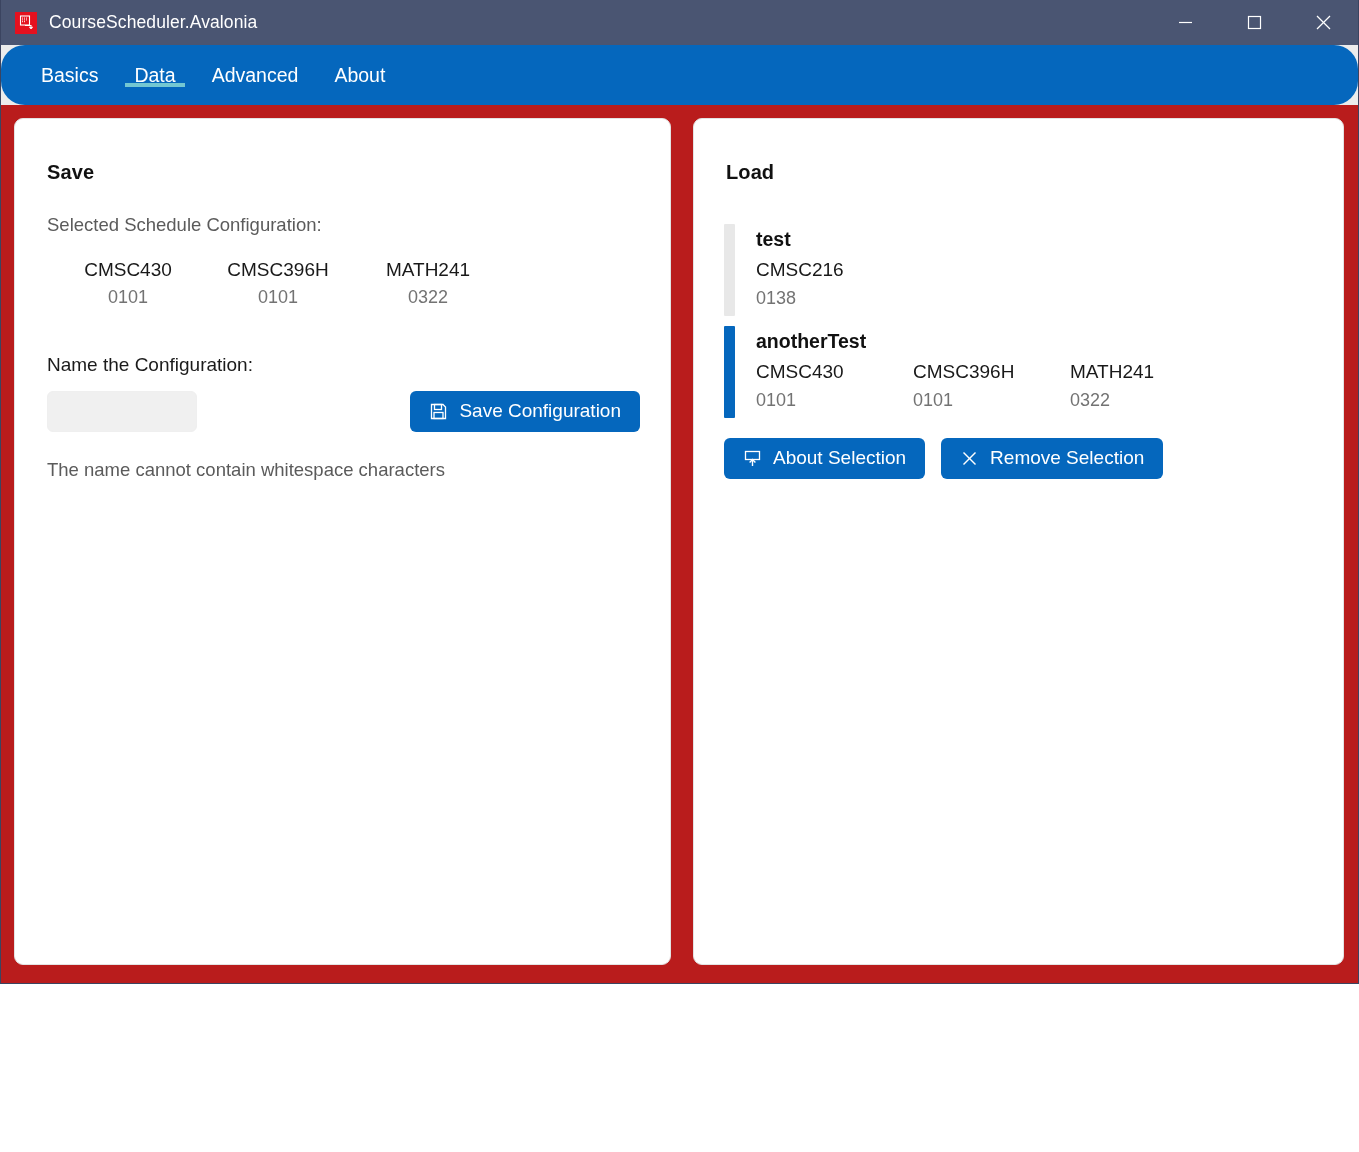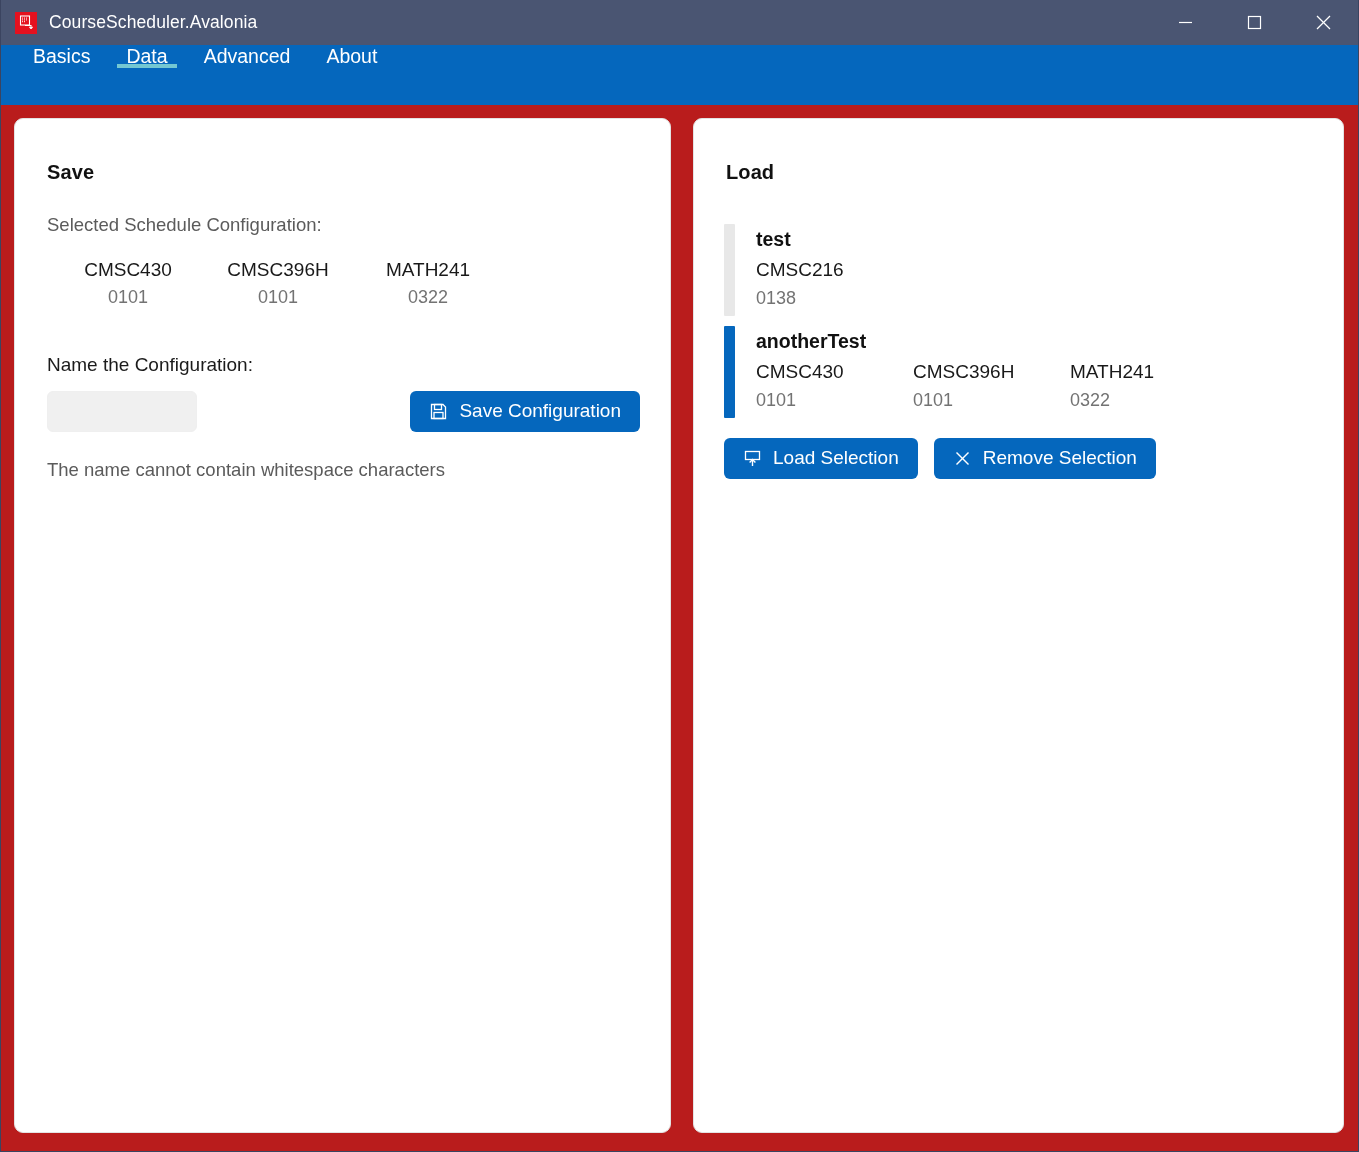--- a/index.html
+++ b/index.html
@@ -11,21 +11,21 @@
     width: 1359px;
     height: 1152px;
     overflow: hidden;
     font-family: "Liberation Sans", sans-serif;
     -webkit-font-smoothing: antialiased;
   }
 
   .window {
     position: relative;
     width: 1359px;
-    height: 1152px;
+    height: 984px;
     box-sizing: border-box;
     border-left: 1px solid #3b4460;
     border-right: 1px solid #3b4460;
     border-bottom: 1px solid #3b4460;
     background: #ececec;
     display: flex;
     flex-direction: column;
   }
 
   
@@ -76,23 +76,24 @@
     color: #ffffff;
   }
   .win-btn svg { display: block; }
 
   
   .tabbar {
     height: 60px;
     flex: 0 0 60px;
     background: #0567bd;
     display: flex;
-    align-items: flex-start;
-    padding-left: 14px;
-    box-sizing: border-box;
+    align-items: center;
+    padding-left: 22px;
+    box-sizing: border-box;
+    border-radius: 24px;
   }
   .tab {
     position: relative;
     display: flex;
     align-items: center;
     padding: 0 18px;
     color: #ffffff;
     font-size: 19.5px;
     white-space: nowrap;
     box-sizing: border-box;
@@ -423,21 +424,21 @@
 
       <div class="load-actions">
         <button class="btn">
           <span>
             <svg width="19" height="19" viewBox="0 0 19 19">
               <rect x="2.5" y="2.5" width="14" height="8" fill="none" stroke="#ffffff" stroke-width="1.3"></rect>
               <line x1="9.5" y1="10.8" x2="9.5" y2="17" stroke="#ffffff" stroke-width="1.4"></line>
               <path d="M6.6 13.4 L9.5 10.5 L12.4 13.4" fill="none" stroke="#ffffff" stroke-width="1.4"></path>
             </svg>
           </span>
-          <span>Load Selection</span>
+          <span>About Selection</span>
         </button>
         <button class="btn">
           <span>
             <svg width="19" height="19" viewBox="0 0 19 19">
               <line x1="3.5" y1="3.5" x2="15.5" y2="15.5" stroke="#ffffff" stroke-width="1.4"></line>
               <line x1="15.5" y1="3.5" x2="3.5" y2="15.5" stroke="#ffffff" stroke-width="1.4"></line>
             </svg>
           </span>
           <span>Remove Selection</span>
         </button>

